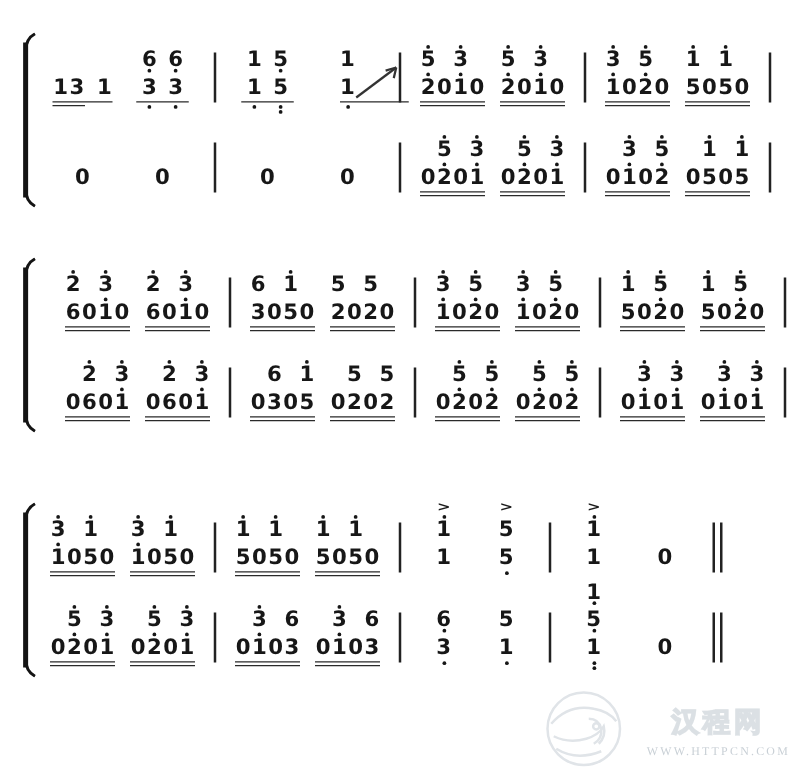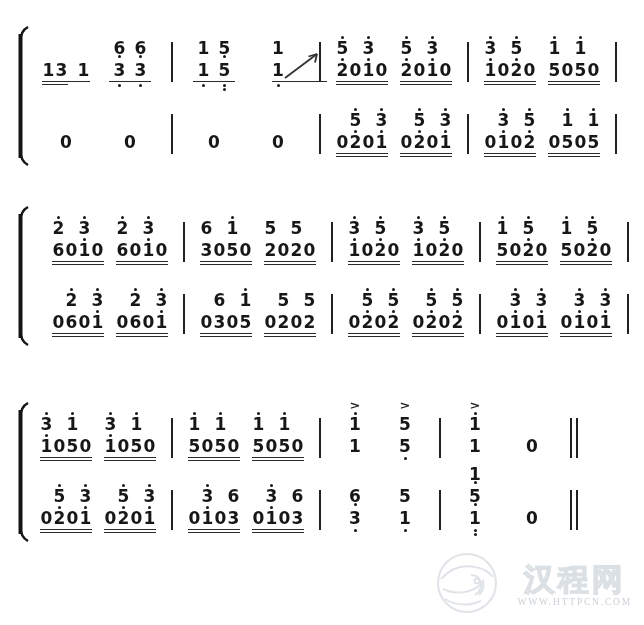--- a/index.html
+++ b/index.html
@@ -31,21 +31,21 @@
       border-radius:50%;background:#171717;}
   .main-wrap{position:relative;}
   .beam{position:absolute;left:0;height:1.8px;background:#2a2a2a;}
   .bar{width:2px;height:40px;background:#222;margin:0 9px 14px 9px;flex:none;}
   .dbar{width:8px;height:40px;margin:0 6px 14px 6px;position:relative;flex:none;}
   .dbar:before,.dbar:after{content:"";position:absolute;top:0;bottom:0;width:2.4px;background:#222;}
   .dbar:before{left:0;} .dbar:after{right:0;}
   .gliss{position:absolute;pointer-events:none;}
   .watermark{position:absolute;right:12px;bottom:6px;display:flex;align-items:center;gap:4px;}
   .wm-text{display:flex;flex-direction:column;align-items:center;}
-  .wm-name{font-size:31px;font-weight:700;letter-spacing:3px;color:#fafbfc;
+  .wm-name{font-size:22px;font-weight:700;letter-spacing:3px;color:#fafbfc;
            -webkit-text-stroke:1.2px #dbe0e4;text-shadow:0 0 1px #d9dee2;line-height:34px;}
   .wm-url{font-size:9.5px;letter-spacing:1.8px;color:#c9d0d6;font-family:"Liberation Serif",serif;
           margin-top:1px;}
 </style>
 </head>
 <body>
 
 <div class="page">
   <div id="score">
       <div class="system sys1">

